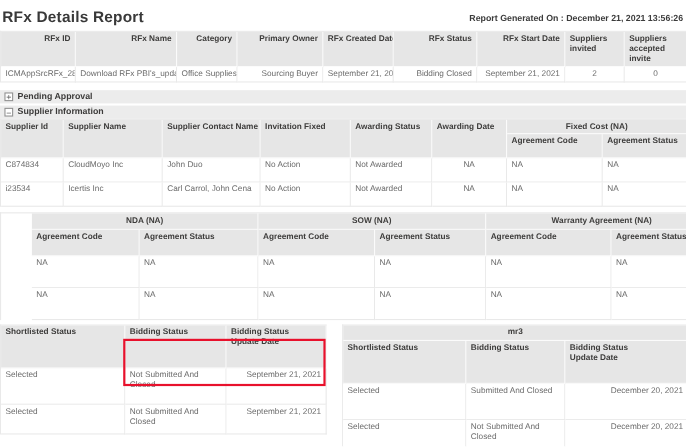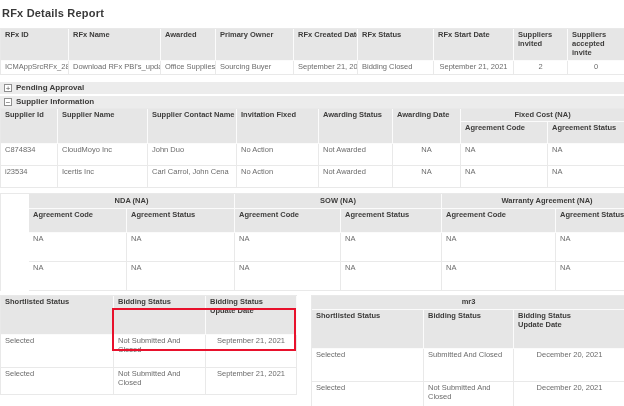--- a/index.html
+++ b/index.html
@@ -3,34 +3,34 @@
 <meta charset="utf-8">
 <style>
   * { box-sizing: border-box; }
   html,body { margin:0; padding:0; background:#fff; }
   .page {
     width:624px; height:406px; position:relative; background:#fff;
     font-family:"Liberation Sans", sans-serif; color:#666; overflow:hidden;
   }
   
   .topbar { display:flex; justify-content:space-between; align-items:flex-start; padding:7px 3px 0 2px; height:26px; }
-  .title { font-size:11px; font-weight:600; color:#393939; letter-spacing:.2px; }
+  .title { font-size:14px; font-weight:600; color:#393939; letter-spacing:.2px; }
   .generated { font-size:8px; font-weight:700; color:#3c3c3c; padding-top:5px; }
 
   
   table { border-collapse:separate; border-spacing:0; table-layout:fixed; width:624px;
           font-size:7.5px; line-height:1.18; }
   th { background:#e6e6e6; color:#3d3c3b; font-weight:700; text-align:left;
        padding:2px 4px; vertical-align:top; border-right:1px solid #fbfbfb; border-bottom:1px solid #fbfbfb; overflow:hidden; }
   td { padding:2px 4px; vertical-align:top; color:#6b6b6b;
        border-right:1px solid #e9e9e9; border-bottom:1px solid #e9e9e9; background:#fff; overflow:hidden; }
   table { border-left:1px solid #e9e9e9; border-top:1px solid #e9e9e9; }
   .c { text-align:center; } .r { text-align:right; }
   .grp { text-align:center; vertical-align:middle; }
-  .nw { white-space:nowrap; }
+  .nw { white-space:nowrap;text-align:right; }
 
   .t1 { margin-top:2px; }
   .t1 th { height:20px; }
   .t1 td { height:14px; }
 
   .secbar { height:12px; background:#ececec; display:flex; align-items:center; gap:4px;
             padding:0 4px; font-size:8px; font-weight:700; color:#3d3c3b; margin-top:2px; }
   .gap6 { height:5px; }
   .toggle { width:8px; height:8px; border:1px solid #8f8f8f; background:#fff; color:#555;
             font-size:8px; line-height:7px; text-align:center; font-weight:400; display:inline-block; }
@@ -57,39 +57,40 @@
   .redbox { position:absolute; left:112px; top:13px; width:184px; height:43px;
             border:2px solid #e8112c; pointer-events:none; z-index:5; }
 </style>
 </head>
 <body>
 
 <div class="page">
 
   <div class="topbar">
     <div class="title">RFx Details Report</div>
+    <div class="generated">Report Generated On : December 21, 2021 13:56:26</div>
   </div>
 
   <table class="t1">
     <colgroup>
       <col style="width:68px">
         <col style="width:92px">
         <col style="width:55px">
         <col style="width:78px">
       <col style="width:64px">
         <col style="width:76px">
         <col style="width:80px">
         <col style="width:54px">
         <col style="width:57px">
     </colgroup>
     <tbody>
         <tr>
       <th class="nw">RFx ID</th>
       <th class="nw">RFx Name</th>
-      <th class="nw">Awarded</th>
+      <th class="nw">Category</th>
       <th class="nw">Primary Owner</th>
       <th class="nw">RFx Created Date</th>
       <th class="nw">RFx Status</th>
       <th class="nw">RFx Start Date</th>
       <th>Suppliers invited</th>
       <th>Suppliers accepted invite</th>
     </tr>
     <tr>
       <td class="nw">ICMAppSrcRFx_285</td>
       <td class="nw">Download RFx PBI's_updated</td>

